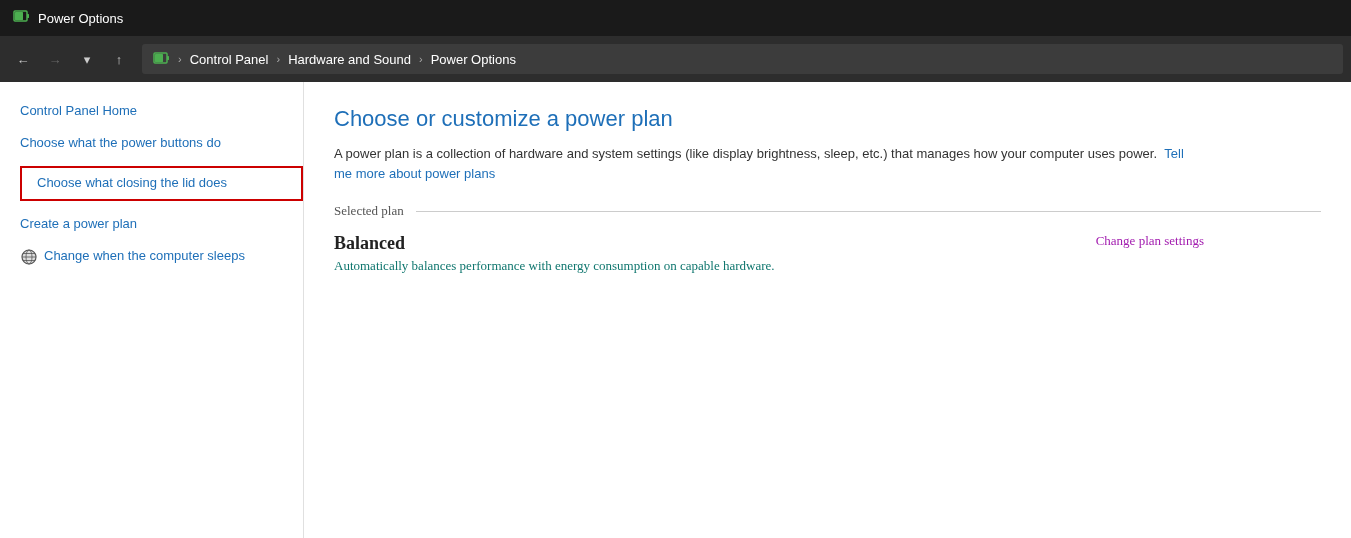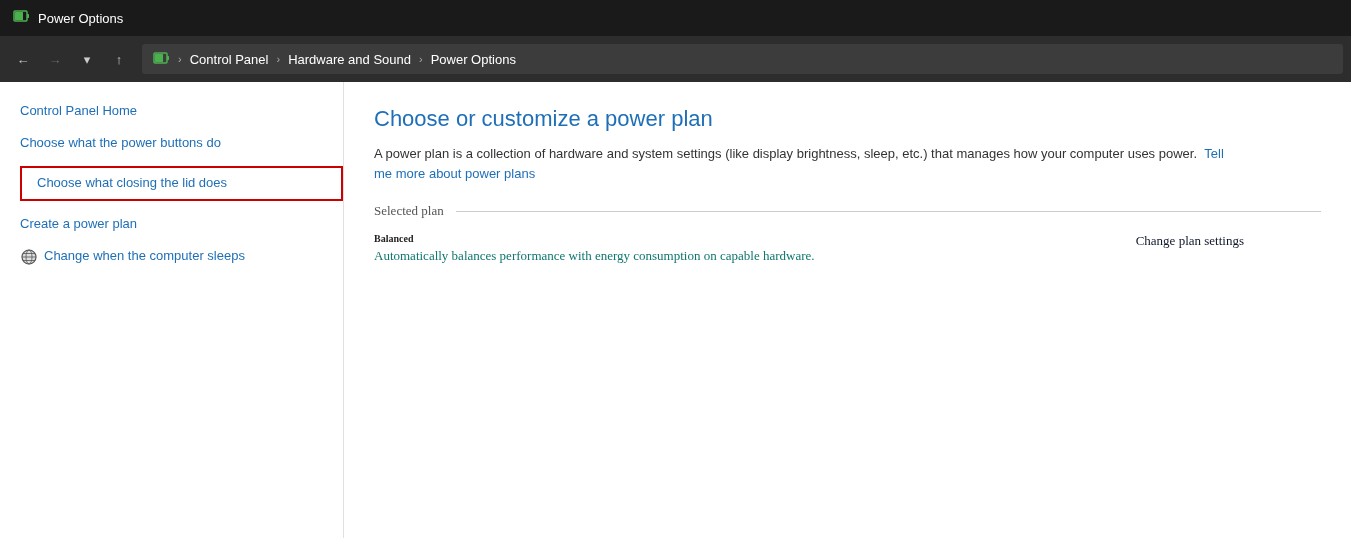--- a/index.html
+++ b/index.html
@@ -65,21 +65,21 @@
 
     
     .main {
       display: flex;
       height: calc(538px - 36px - 46px);
       background: #fff;
     }
 
     
     .sidebar {
-      width: 344px;
+      width: 304px;
       padding: 20px 0 0 20px;
       flex-shrink: 0;
       border-right: 1px solid #e0e0e0;
     }
     .sidebar-link {
       display: block;
       color: #1e6fb8;
       text-decoration: none;
       font-size: 13px;
       margin-bottom: 14px;
@@ -157,32 +157,32 @@
       height: 1px;
       background: #ccc;
     }
     .plan-row {
       display: flex;
       align-items: flex-start;
       justify-content: space-between;
       max-width: 870px;
     }
     .plan-name {
-      font-size: 10px;
+      font-size: 18px;
       font-weight: bold;
       color: #222;
       margin-bottom: 4px;
     }
     .plan-desc {
       font-size: 13px;
       color: #0f766e;
       max-width: 680px;
     }
     .change-plan-link {
-      color: #0f172a;
+      color: #a21caf;
       font-size: 13px;
       text-decoration: none;
       white-space: nowrap;
       cursor: pointer;
     }
 
     
     .battery-icon-svg { width: 18px; height: 18px; }
   </style>
 </head>

